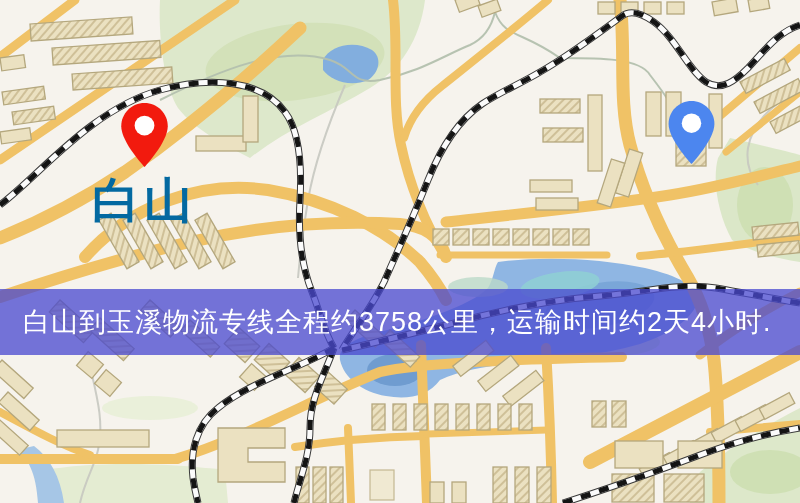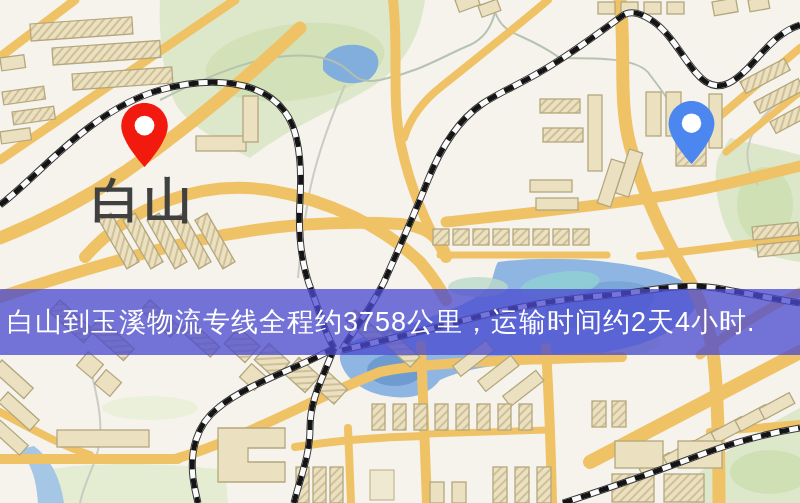--- a/index.html
+++ b/index.html
@@ -17,26 +17,26 @@
   .rail-dsh{fill:none;stroke:#141414;stroke-linecap:butt;stroke-dasharray:10 9}
   .stream{fill:none;stroke:#b3c0ae;stroke-width:2;opacity:.95}
   .path-gray{fill:none;stroke:#c6c8c0;stroke-width:2;opacity:.9}
 
   .pin{position:absolute;z-index:3;cursor:pointer}
   #origin-pin{left:121px;top:103px;width:47px;height:64px}
   #dest-pin{left:667px;top:101px;width:49px;height:63px}
 
   .city-label{position:absolute;z-index:3;font-weight:bold;font-size:48px;line-height:1;
               letter-spacing:4px;font-family:"Liberation Serif",serif;white-space:nowrap}
-  #origin-label{left:92px;top:177px;color:#404040}
+  #origin-label{left:92px;top:177px;color:#0369a1}
   #dest-label{left:642px;top:177px;color:#2121cd}
 
   .banner{position:absolute;left:0;top:289px;width:800px;height:66px;z-index:5;
           background:rgba(73,73,208,0.76);display:flex;align-items:center}
-  .banner span{color:#ffffff;font-size:27px;padding-left:7px;letter-spacing:1px;
+  .banner span{color:#ffffff;font-size:27px;padding-left:23px;letter-spacing:1px;
                white-space:nowrap}
 </style>
 </head>
 <body>
 
 <div class="stage">
 
   <svg class="map" width="800" height="503" viewBox="0 0 800 503">
     <defs>
       <pattern id="hatch" width="6" height="6" patternUnits="userSpaceOnUse" patternTransform="rotate(45)">

